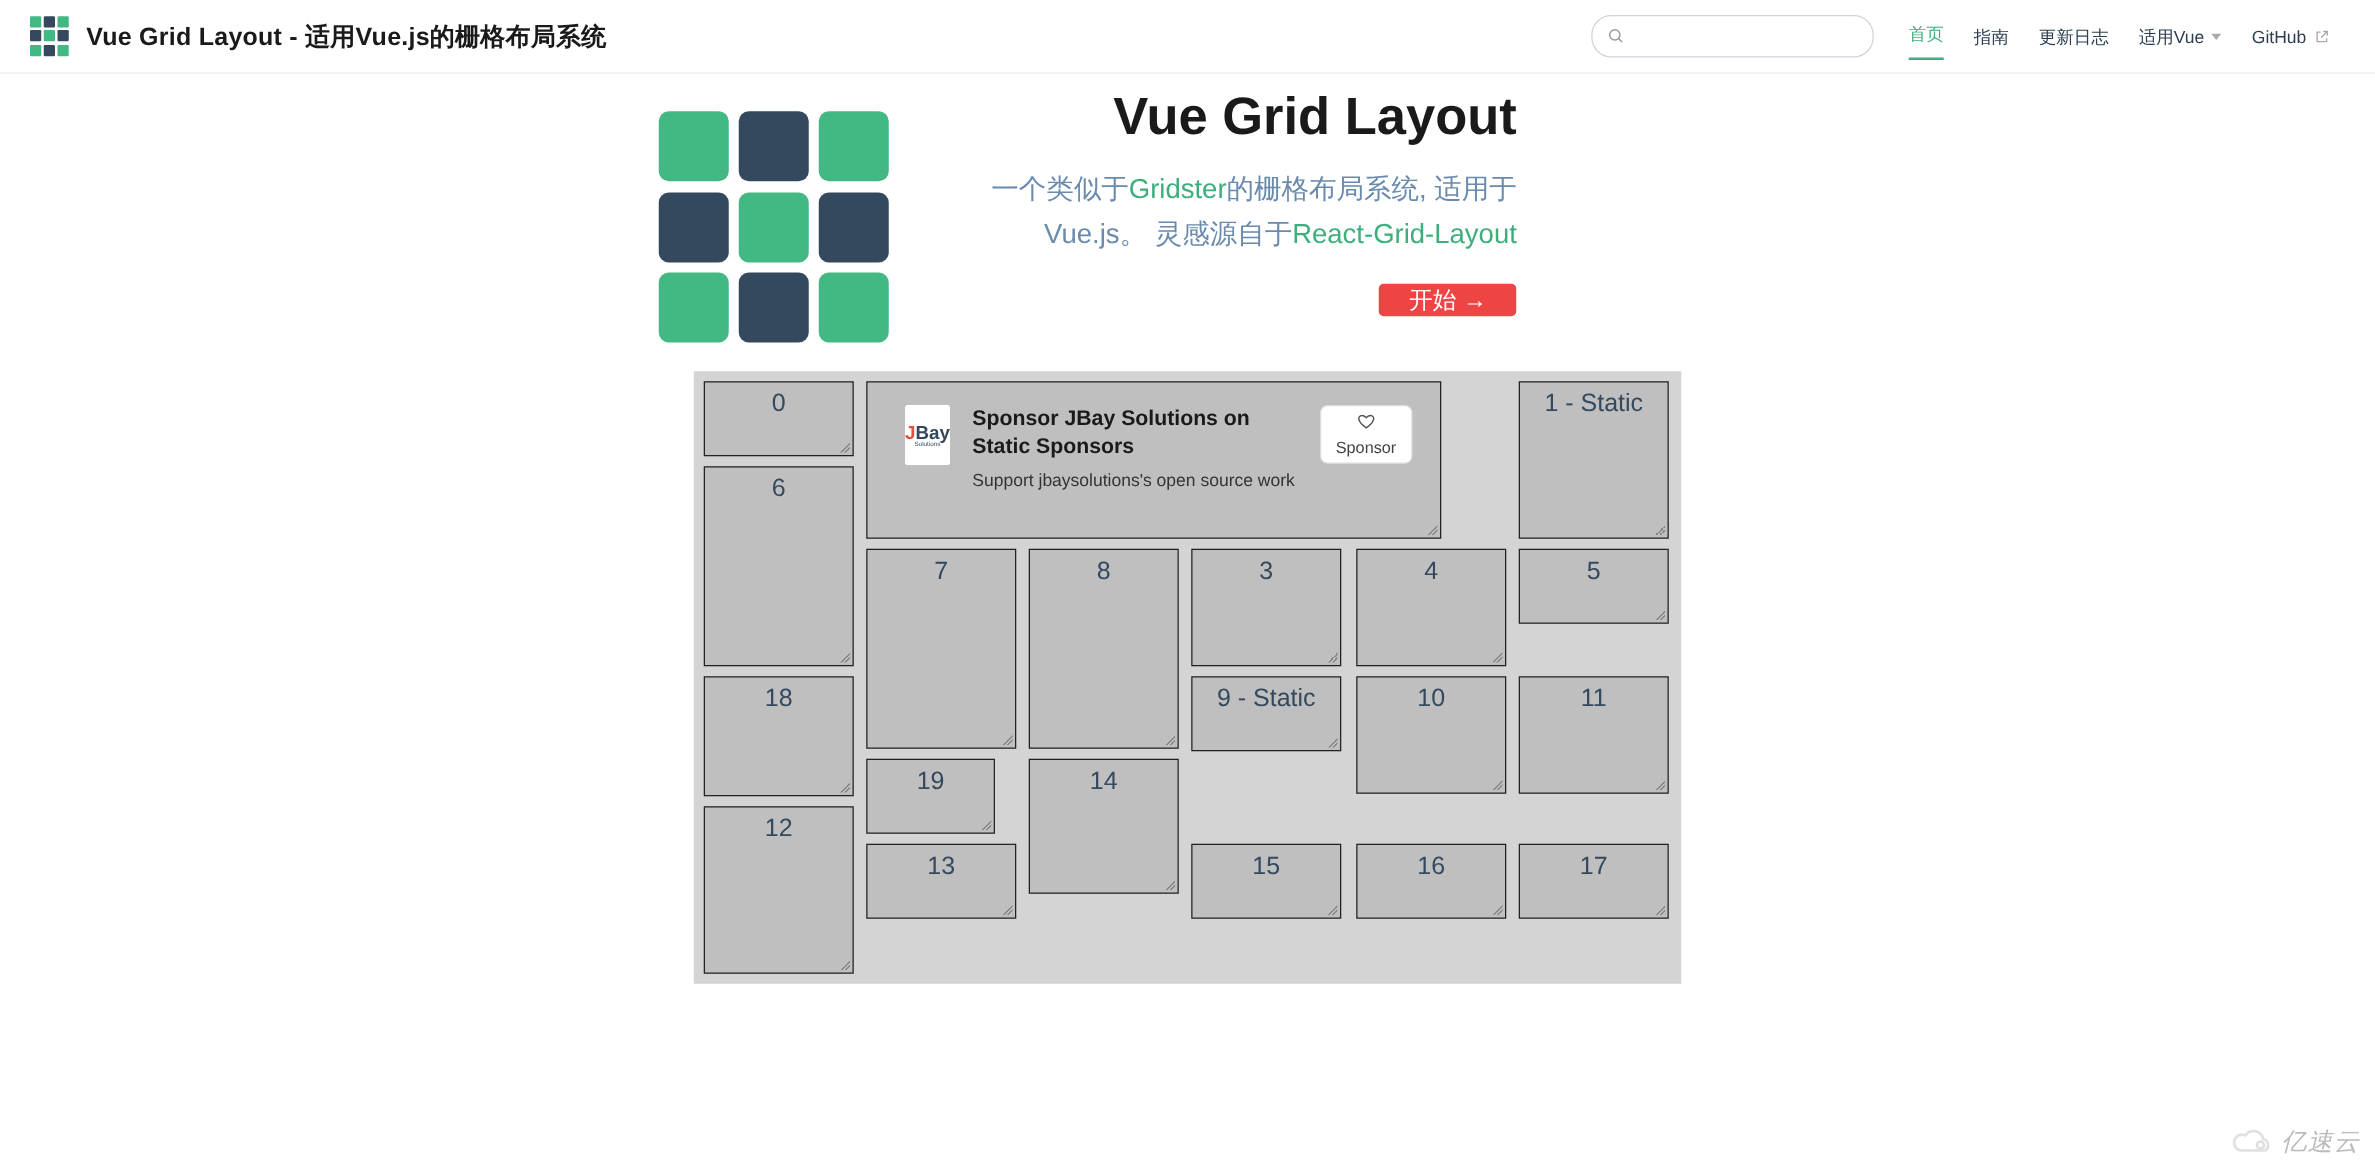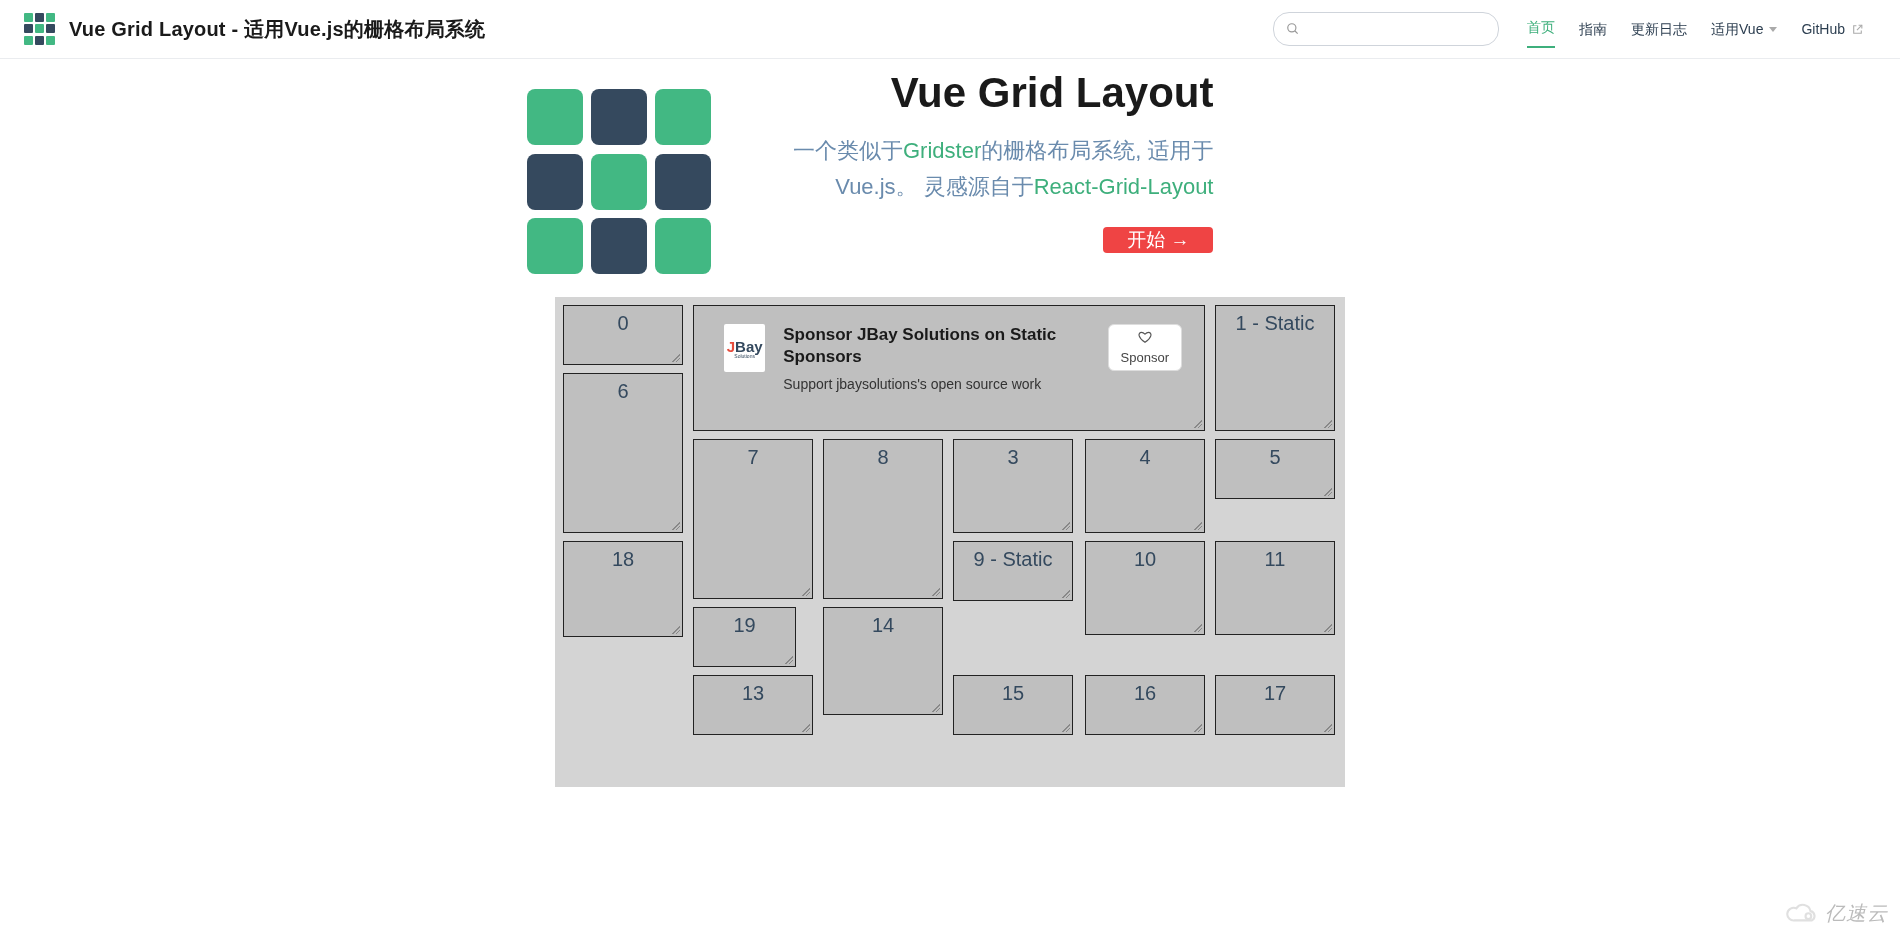--- a/index.html
+++ b/index.html
@@ -121,39 +121,40 @@
       <div class="tagline">
         <span>一个类似于</span><a class="lnk">Gridster</a><span>的栅格布局系统, 适用于</span><br>
         <span>Vue.js。 灵感源自于</span><a class="lnk">React-Grid-Layout</a>
       </div>
       <a class="start-btn">开始 →</a>
     </div>
   </div>
 </div>
 
 <div class="grid-wrap" id="grid">
-  <div class="sponsor-card" style="left:138px;top:8px;width:512px;height:126px;">
+  <div class="sponsor-card" style="left:138px;top:8px;width:460px;height:126px;">
     <div class="jbay-badge">
       <div><span class="j">J</span><span class="bay">Bay</span></div>
       <div class="sub">Solutions</div>
     </div>
     <div class="sponsor-text">
       <strong>Sponsor JBay Solutions on Static Sponsors</strong>
       <small>Support jbaysolutions's open source work</small>
     </div>
     <div class="sponsor-btn">
       <svg width="14" height="14" viewBox="0 0 24 24" fill="none" stroke="#555" stroke-width="2">
           <path d="M12 21s-8-5-10-11c-1-3 1-6 4-6 2 0 4 1 6 3 2-2 4-3 6-3 3 0 5 3 4 6-2 6-10 11-10 11z"></path>
         </svg>
       <span>Sponsor</span>
     </div>
   </div>
 <div class="grid-item" style="left: 8px; top: 8px; width: 120px; height: 60px;">0</div>
     <div class="grid-item" style="left: 8px; top: 76px; width: 120px; height: 160px;">6</div>
     <div class="grid-item" style="left: 8px; top: 244px; width: 120px; height: 96px;">18</div>
+    <div class="grid-item" style="left: 8px; top: 348px; width: 120px; height: 134px;">12</div>
     <div class="grid-item" style="left: 660px; top: 8px; width: 120px; height: 126px;">1 - Static</div>
     <div class="grid-item" style="left: 138px; top: 142px; width: 120px; height: 160px;">7</div>
     <div class="grid-item" style="left: 268px; top: 142px; width: 120px; height: 160px;">8</div>
     <div class="grid-item" style="left: 398px; top: 142px; width: 120px; height: 94px;">3</div>
     <div class="grid-item" style="left: 530px; top: 142px; width: 120px; height: 94px;">4</div>
     <div class="grid-item" style="left: 660px; top: 142px; width: 120px; height: 60px;">5</div>
     <div class="grid-item" style="left: 398px; top: 244px; width: 120px; height: 60px;">9 - Static</div>
     <div class="grid-item" style="left: 530px; top: 244px; width: 120px; height: 94px;">10</div>
     <div class="grid-item" style="left: 660px; top: 244px; width: 120px; height: 94px;">11</div>
     <div class="grid-item" style="left: 138px; top: 310px; width: 103px; height: 60px;">19</div>

